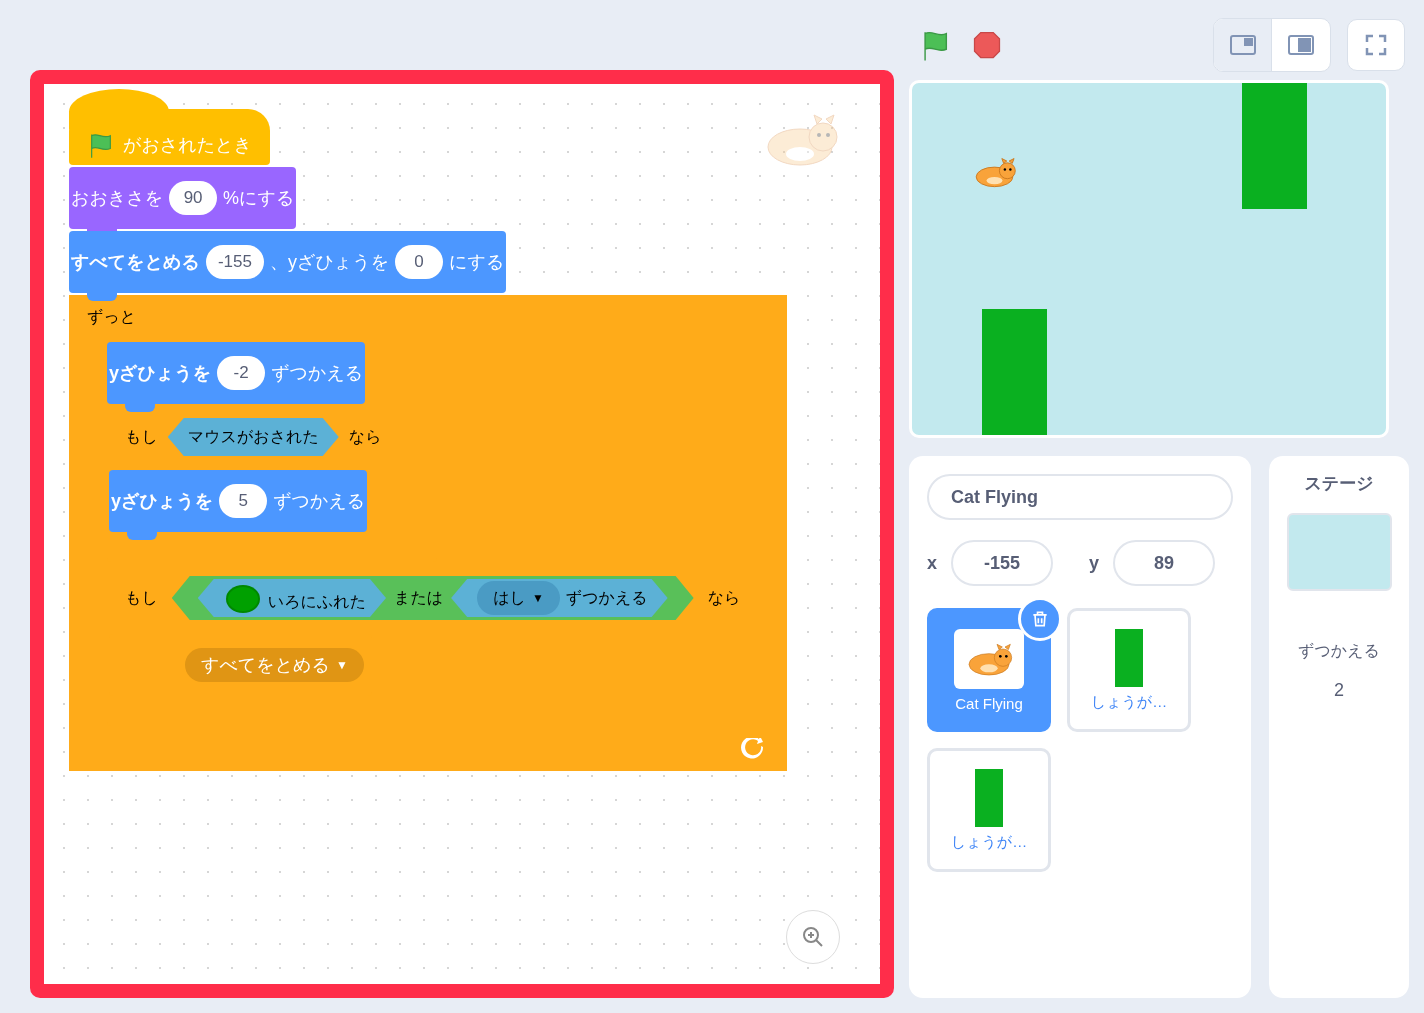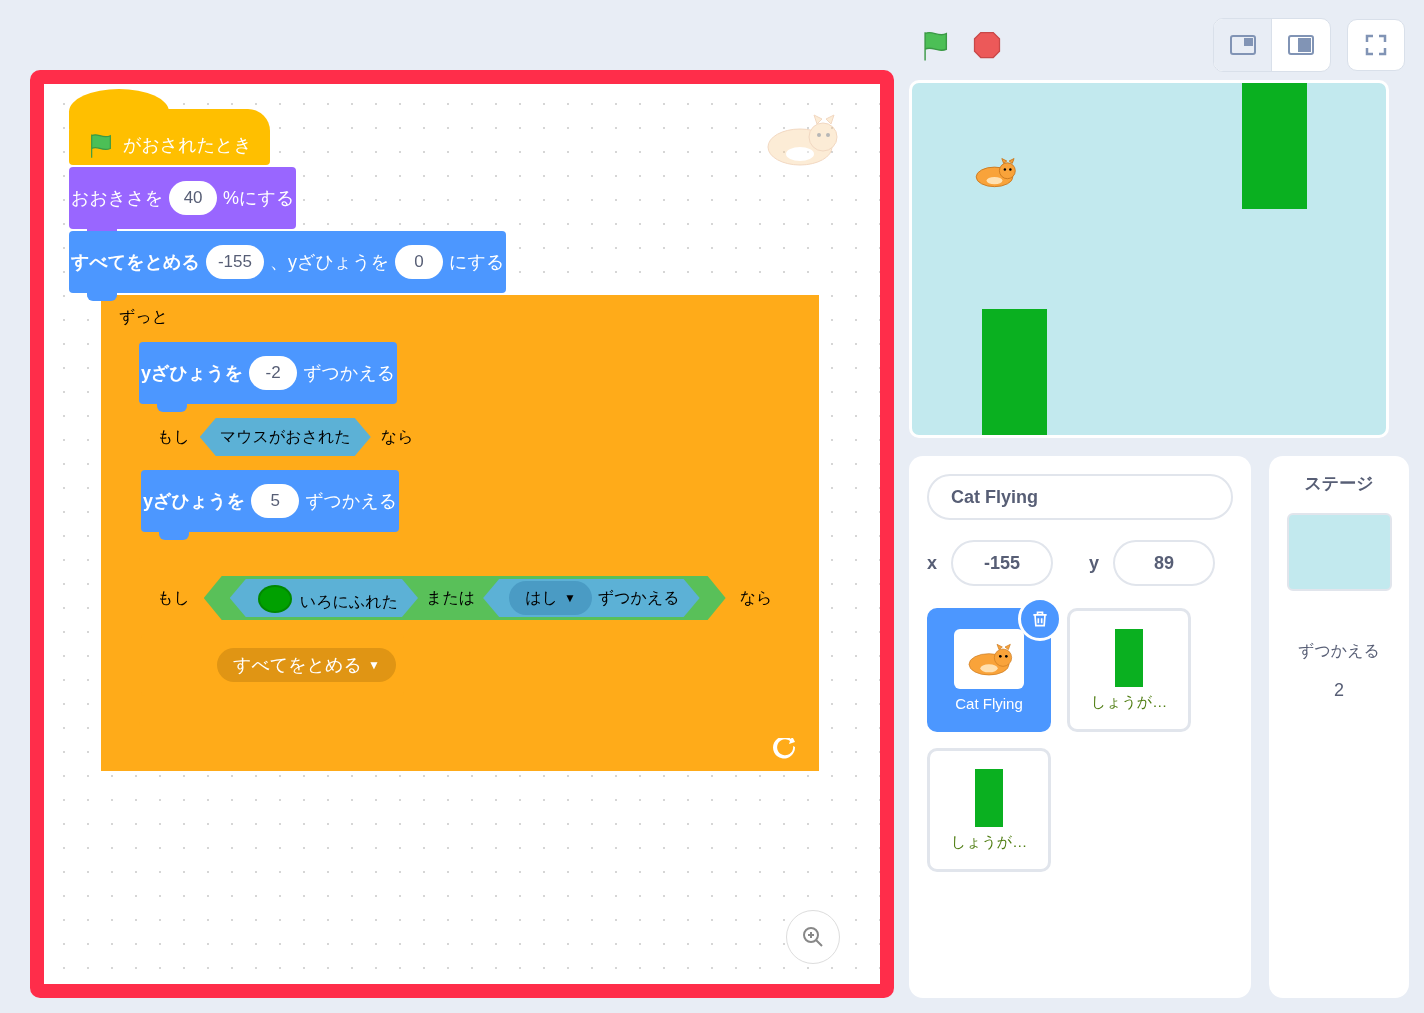--- a/index.html
+++ b/index.html
@@ -20,21 +20,21 @@
     .notch::after { content: ""; position: absolute; bottom: -8px; left: 18px; width: 30px; height: 8px; background: inherit; border-radius: 0 0 6px 6px; }
     
     .looks-block { background: #9966ff; }
     .motion-block { background: #4c97ff; }
     .control-block { background: #ffab19; }
     
     .input-oval { display: inline-flex; align-items: center; justify-content: center; background: #fff; color: #575e75; border-radius: 20px; height: 34px; min-width: 48px; padding: 0 12px; margin: 0 6px; font-size: 17px; }
     .input-dropdown { display: inline-flex; align-items: center; justify-content: center; background: rgba(0,0,0,0.15); border-radius: 20px; height: 34px; padding: 0 16px; margin: 0 6px; }
     .input-dropdown .chevron { margin-left: 6px; font-size: 12px; }
     
-    .c-block { background: #ffab19; width: fit-content; margin-top: 2px; margin-left: 32px; }
+    .c-block { background: #ffab19; width: fit-content; margin-top: 2px; }
     .c-top { padding: 12px 18px; border-radius: 4px 4px 0 0; display: flex; align-items: center; }
     .c-body { padding-left: 20px; background: transparent; border-left: 18px solid #ffab19; min-height: 20px; }
     .c-bottom { background: #ffab19; height: 30px; border-radius: 0 0 4px 4px; min-width: 200px; display: flex; align-items: center; justify-content: center; }
     .c-bottom.loop-end { min-width: 700px; height: 45px; }
     .loop-arrow { margin-left: auto; margin-right: 20px; }
     
     .boolean-block { display: inline-flex; align-items: center; height: 40px; padding: 4px 20px; position: relative; }
     .operator-bool { background: #59c059; clip-path: polygon(18px 0, calc(100% - 18px) 0, 100% 50%, calc(100% - 18px) 100%, 18px 100%, 0 50%); padding: 0 26px; height: 44px; }
     .sensing-bool { background: #5cb1d6; clip-path: polygon(16px 0, calc(100% - 16px) 0, 100% 50%, calc(100% - 16px) 100%, 16px 100%, 0 50%); height: 38px; }
     .color-swatch { width: 34px; height: 28px; background: #00a000; border-radius: 50%; border: 2px solid rgba(0,0,0,0.15); margin: 0 8px; }
@@ -60,21 +60,21 @@
     .sprite-name-input { width: 100%; height: 46px; border: 2px solid #e1e5ec; border-radius: 23px; padding: 0 22px; font-size: 18px; font-weight: 600; color: #575e75; }
     .coord-row { display: flex; align-items: center; gap: 14px; margin-top: 20px; }
     .coord-label { color: #575e75; font-size: 18px; font-weight: 600; }
     .coord-input { width: 102px; height: 46px; border: 2px solid #e1e5ec; border-radius: 23px; text-align: center; font-size: 18px; font-weight: 600; color: #575e75; }
     
     .sprites-grid { display: flex; flex-wrap: wrap; gap: 16px; margin-top: 22px; }
     .sprite-tile { width: 124px; height: 124px; border: 3px solid #e1e5ec; border-radius: 10px; display: flex; flex-direction: column; align-items: center; justify-content: center; gap: 6px; position: relative; background: #fff; }
     .sprite-tile.selected { border-color: #4c97ff; background: #4c97ff; }
     .sprite-tile.selected .tile-label { color: #fff; }
     .sprite-thumb { width: 70px; height: 60px; background: #fff; border-radius: 6px; display: flex; align-items: center; justify-content: center; }
-    .tile-label { font-size: 15px; color: #4d7c0f; }
+    .tile-label { font-size: 15px; color: #3b82f6; }
     .delete-badge { position: absolute; top: -14px; right: -14px; width: 44px; height: 44px; border-radius: 50%; background: #4c97ff; display: flex; align-items: center; justify-content: center; color: #fff; border: 3px solid #fff; }
     
     .stage-panel { width: 140px; background: #fff; border-radius: 14px; padding: 16px; display: flex; flex-direction: column; align-items: center; }
     .stage-panel-title { color: #575e75; font-size: 17px; font-weight: 600; margin-bottom: 18px; }
     .stage-thumb { width: 105px; height: 78px; background: #c2e9ee; border-radius: 6px; border: 2px solid #e1e5ec; margin-bottom: 50px; }
     .stage-label { color: #575e75; font-size: 16px; }
     .stage-count { color: #575e75; font-size: 18px; margin-top: 18px; }
     
     svg { display: block; }
     .green-pipe-rect { background: #0ab020; }
@@ -102,21 +102,21 @@
       <div class="script">
         <div class="block hat-block">
           <svg class="flag-icon" viewBox="0 0 24 24">
               <path fill="#4cbf56" stroke="#3a9945" d="M4 3v20 M4 4 c5 -3 9 3 16 0 v11 c-7 3 -11 -3 -16 0 z"></path>
             </svg>
           <span class="block-text">がおされたとき</span>
         </div>
 
         <div class="block stack-block looks-block notch">
           <span class="block-text">おおきさを</span>
-          <span class="input-oval">40</span>
+          <span class="input-oval">90</span>
           <span class="block-text">%にする</span>
         </div>
 
         <div class="block stack-block motion-block notch">
           <span class="block-text" style="font-weight:700">すべてをとめる</span>
           <span class="input-oval">-155</span>
           <span class="block-text">、yざひょうを</span>
           <span class="input-oval">0</span>
           <span class="block-text">にする</span>
         </div>

